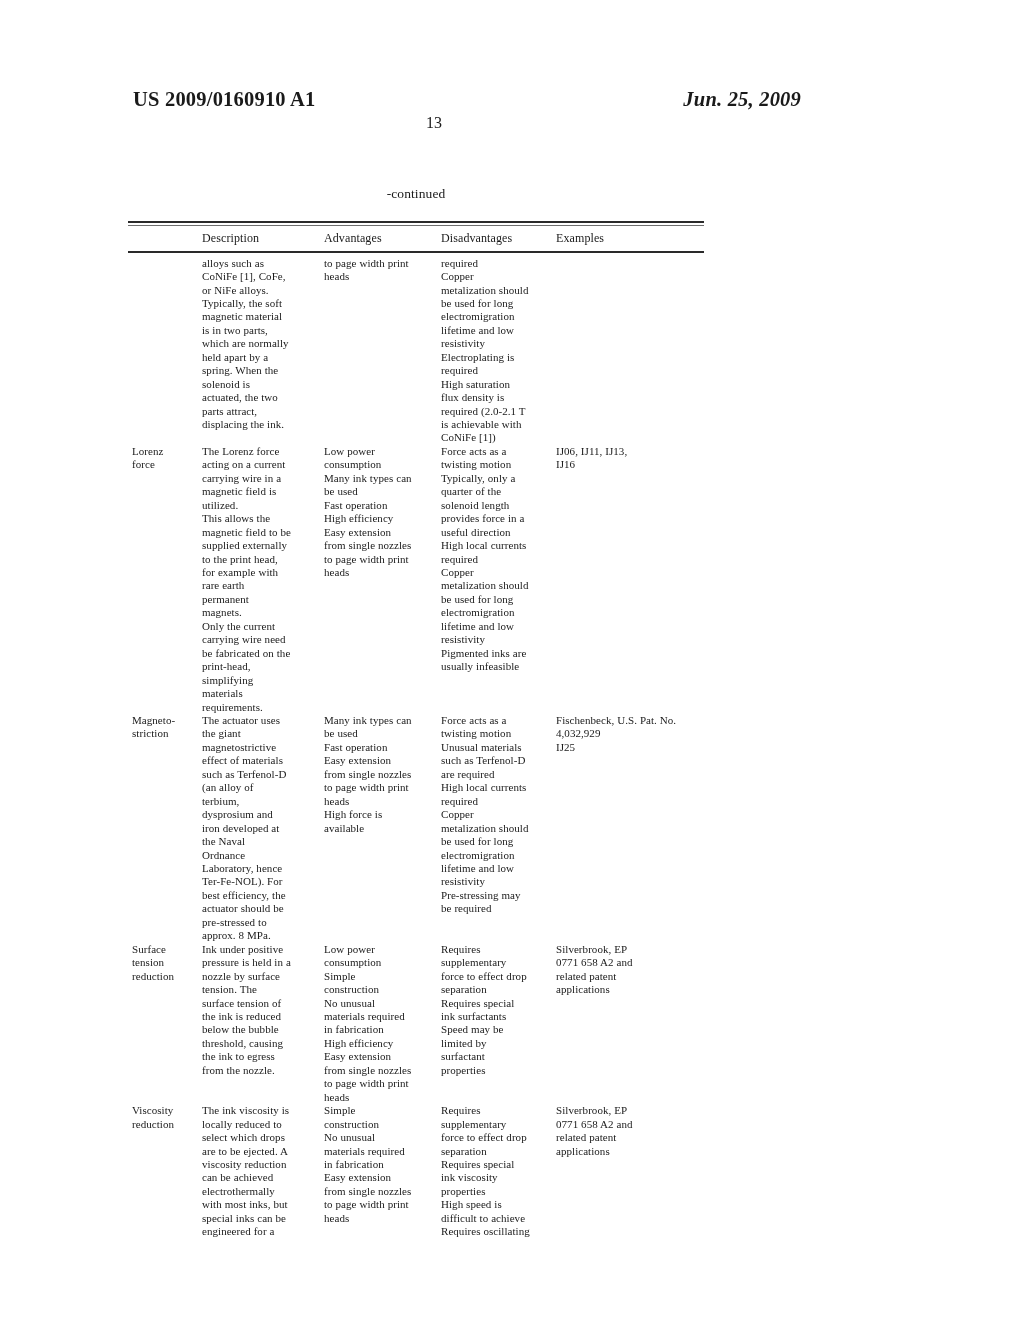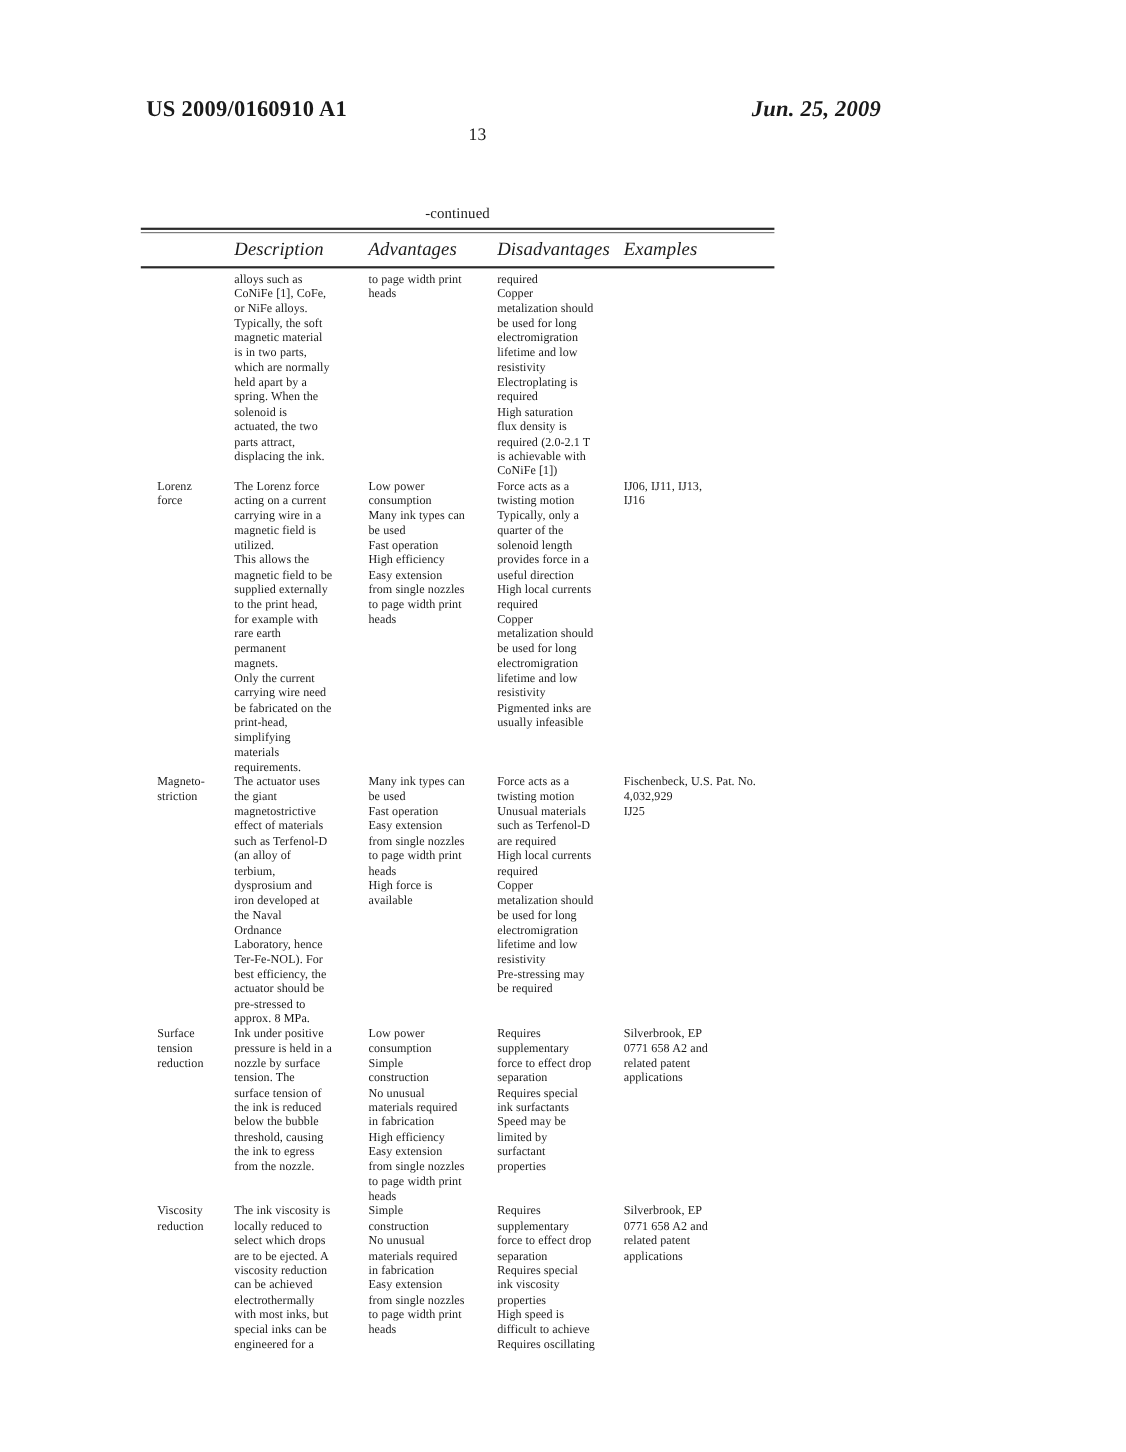--- a/index.html
+++ b/index.html
@@ -55,64 +55,63 @@
   
   .table-wrap {
     position: absolute;
     left: 128px;
     top: 186px;
     width: 576px;
   }
   .continued-label {
     text-align: center;
     font-size: 13.5px;
-    padding-bottom: 5px;
+    padding-bottom: 19px;
     letter-spacing: 0.1px;
   }
   .rule-double {
     height: 0;
     border-top: 2.2px solid #2a2a2a;
     border-bottom: 1px solid #6e6e6e;
     margin: 0;
     padding-top: 1.6px;
   }
   .rule-single {
     height: 0;
     border-top: 2.2px solid #2a2a2a;
     margin: 0;
   }
 
   .head-row {
     display: flex;
     padding: 5px 0 5px 0;
   }
   .head-cell {
-    font-size: 17px;
+    font-size: 12px;
     letter-spacing: 0.1px;
     white-space: nowrap;
-    font-style: italic;
   }
 
   .body-block {
     padding-top: 4px;
   }
   .data-row {
     display: flex;
     align-items: flex-start;
   }
   .cell {
     font-size: 11px;
     line-height: 13.45px;
     letter-spacing: 0.05px;
     word-spacing: 0.1px;
     white-space: pre-line;
   }
 
   
-  .col-name   { width: 70px;  flex: 0 0 70px;  margin-left: 15px; }
+  .col-name   { width: 70px;  flex: 0 0 70px;  margin-left: 4px; }
   .col-desc   { width: 120px; flex: 0 0 120px; margin-left: 0px; }
   .col-adv    { width: 115px; flex: 0 0 115px; margin-left: 2px; }
   .col-dis    { width: 112px; flex: 0 0 112px; margin-left: 2px; }
   .col-ex     { width: 150px; flex: 0 0 150px; margin-left: 3px; }
 
   .head-row .col-name { }
   .head-row .col-desc { }
 </style>
 </head>
 <body>

